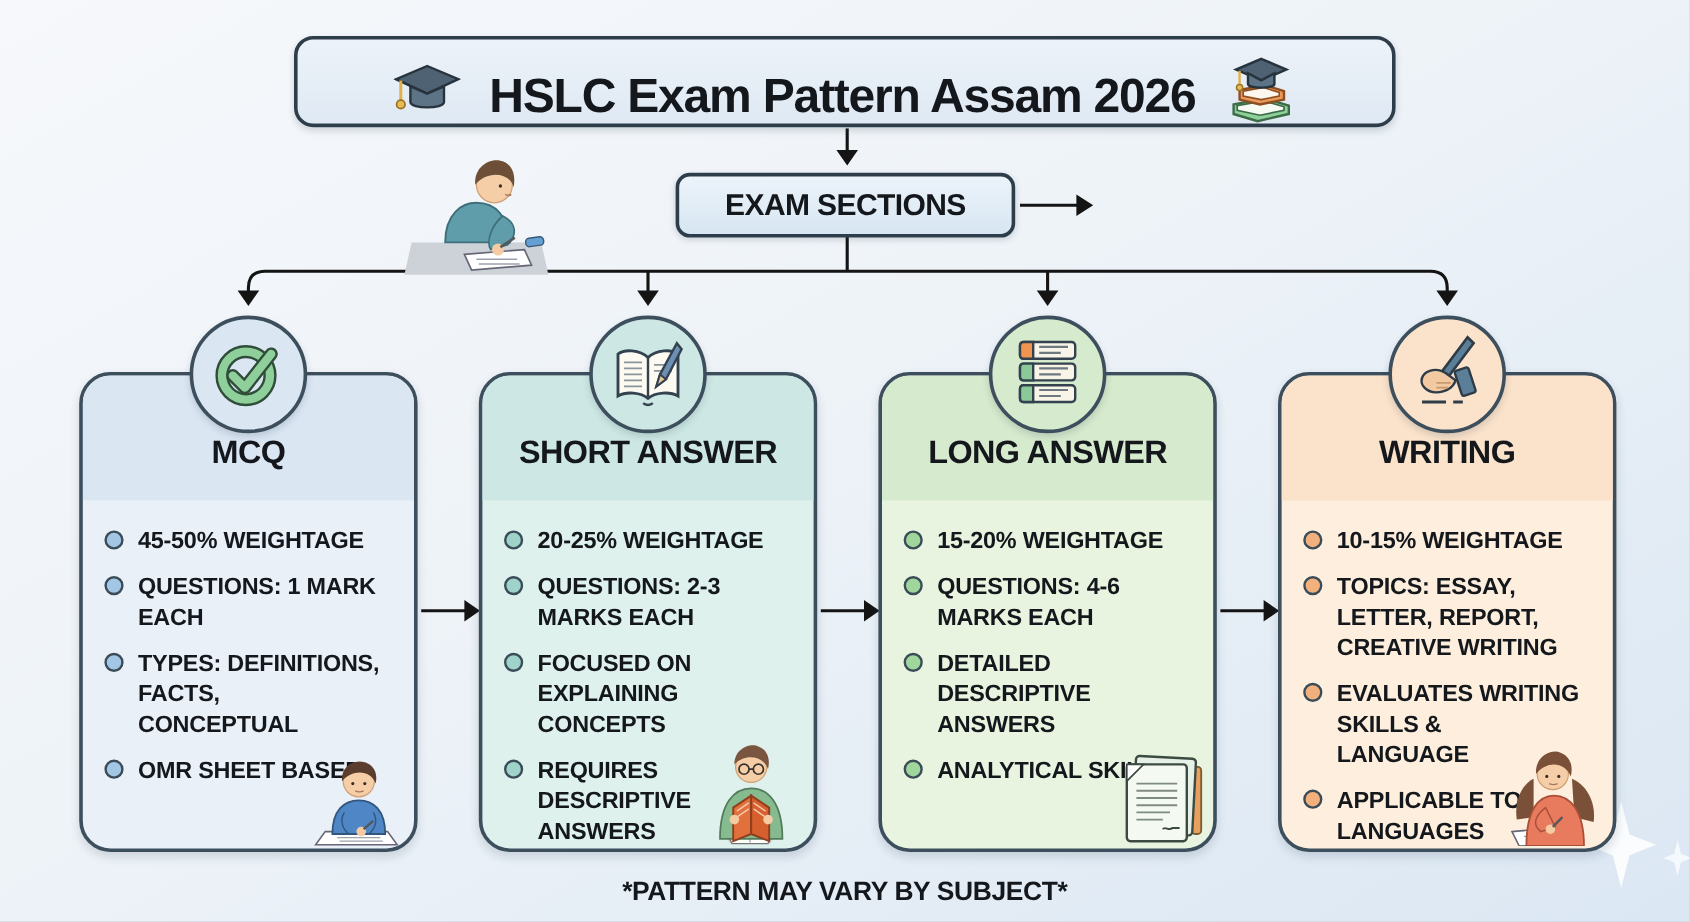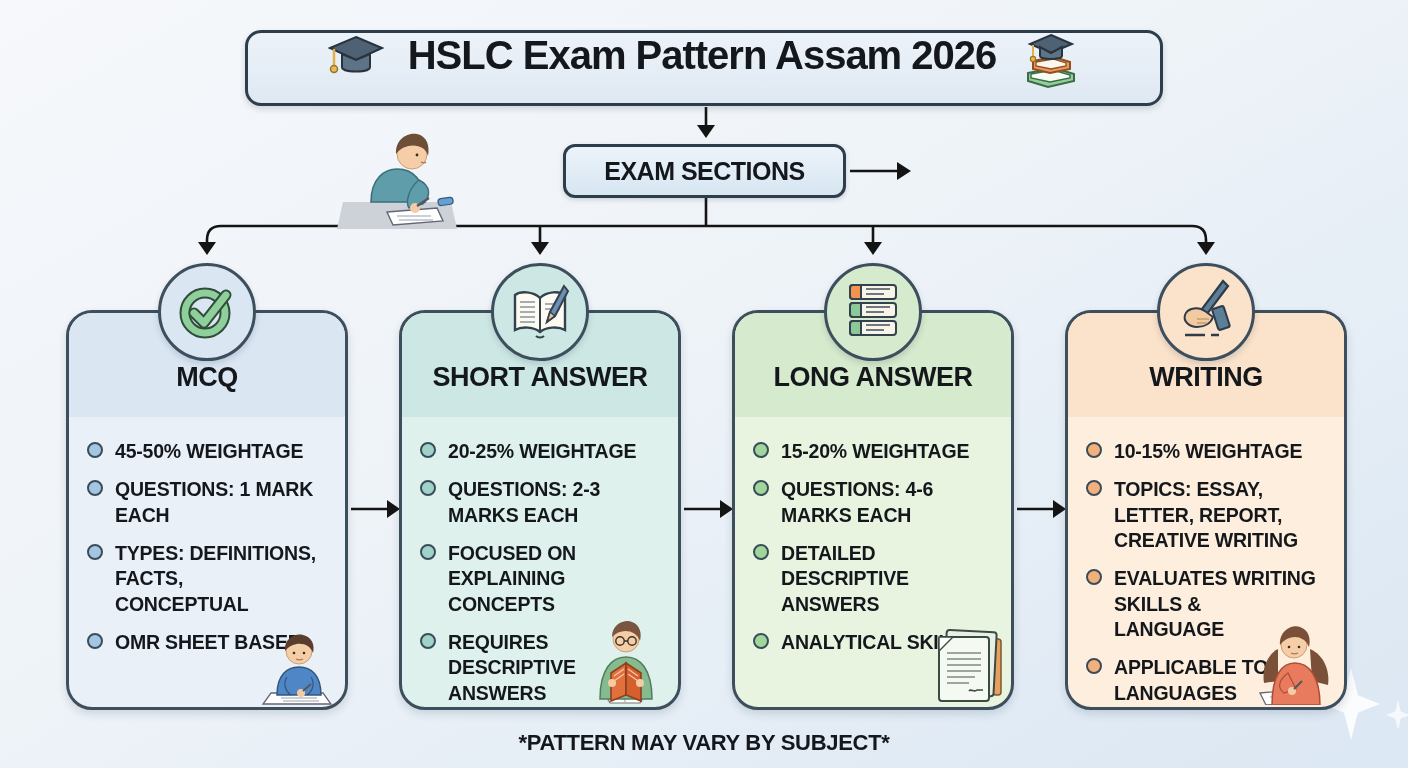--- a/index.html
+++ b/index.html
@@ -7,21 +7,21 @@
   .canvas {
     position:relative; width:1408px; height:768px; overflow:hidden;
     background: linear-gradient(150deg,#f6f8fb 0%,#eef3f8 45%,#dbe7f3 100%);
     font-family:"Liberation Sans", sans-serif; color:#14171b;
   }
   
   .title-box {
     position:absolute; left:245px; top:30px; width:918px; height:76px;
     background:linear-gradient(#ecf2f9,#dfe9f3);
     border:3px solid #2e3d4a; border-radius:16px;
-    display:flex; align-items:flex-start; justify-content:center; gap:24px;
+    display:flex; align-items:flex-end; justify-content:center; gap:24px;
     box-shadow:0 3px 6px rgba(40,60,80,.18); z-index:2;
   }
   .title-text { font-size:40px; font-weight:700; letter-spacing:-1px; white-space:nowrap; }
   .flow-box {
     position:absolute; height:54px; border:3px solid #2e3d4a; border-radius:12px;
     display:flex; align-items:center; justify-content:center;
     font-size:25px; font-weight:700; letter-spacing:-0.5px;
     box-shadow:0 2px 5px rgba(40,60,80,.18); z-index:2; white-space:nowrap;text-align:center;
   }
   .sections-box { left:563px; top:144px; width:283px; background:linear-gradient(#ecf3fa,#d7e6f2); }

